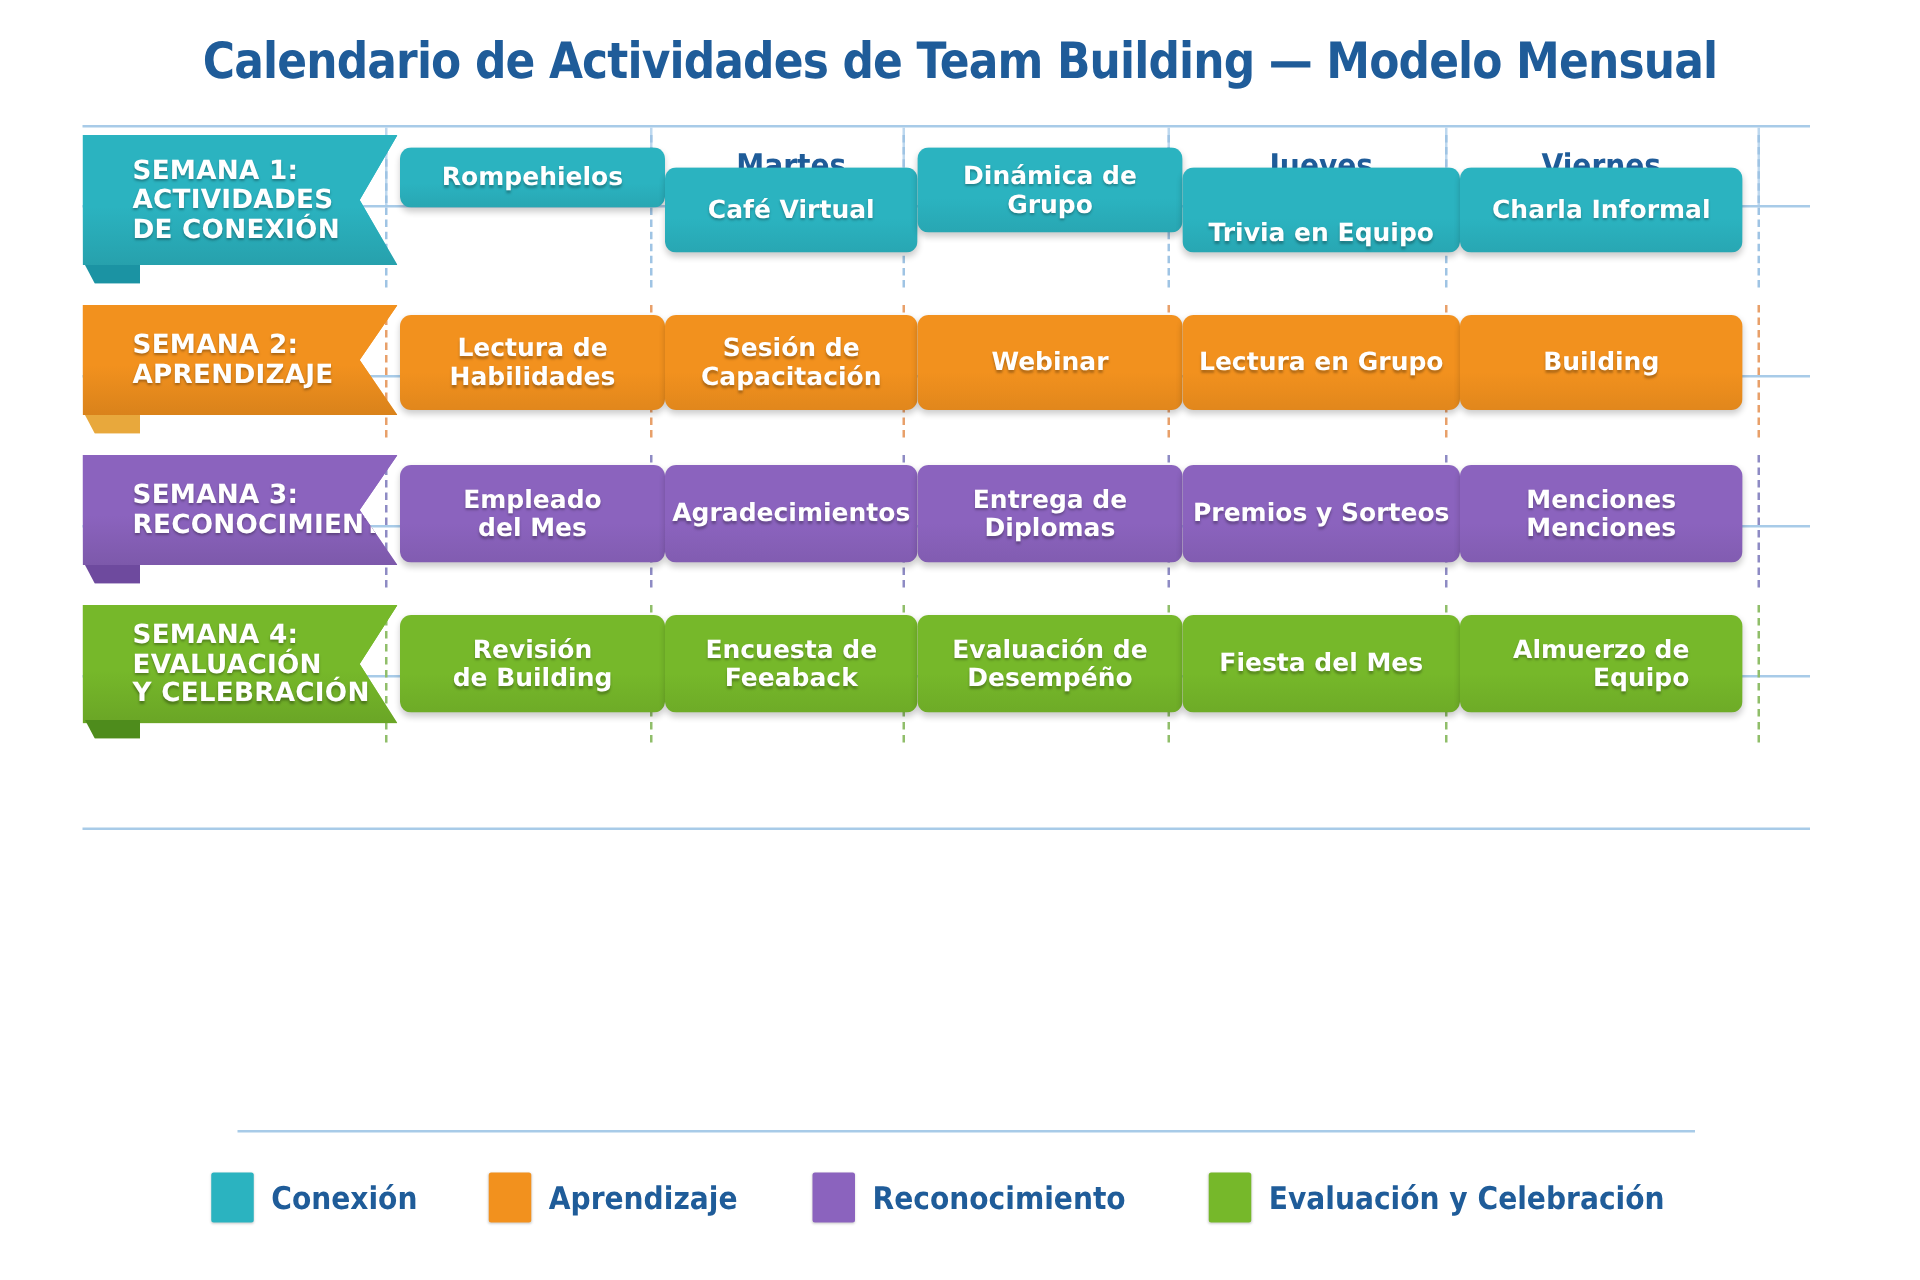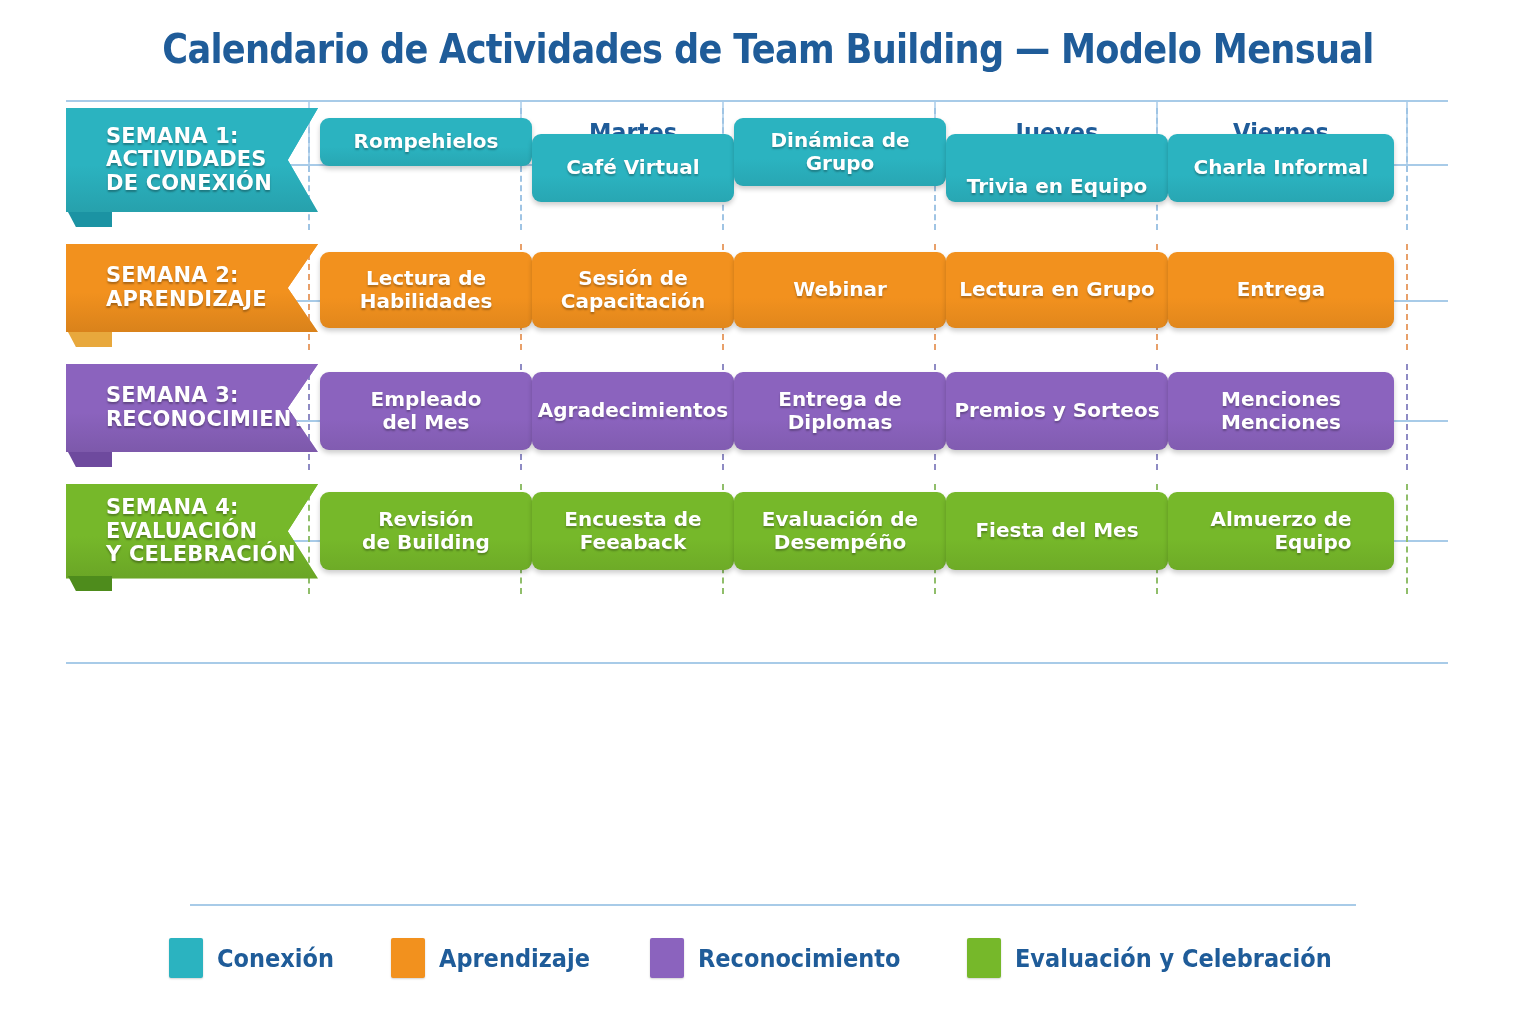--- a/index.html
+++ b/index.html
@@ -281,21 +281,21 @@
             <span>Webinar</span>
           </div>
         </div>
         <div class="card" style="left: 880px; width: 222px; top: 14px; height: 76px; background: linear-gradient(rgb(242, 145, 30) 0%, rgb(242, 145, 30) 60%, rgba(0, 0, 0, 0.07) 100%), rgb(242, 145, 30);">
           <div>
             <span>Lectura en Grupo</span>
           </div>
         </div>
         <div class="card" style="left: 1102px; width: 226px; top: 14px; height: 76px; background: linear-gradient(rgb(242, 145, 30) 0%, rgb(242, 145, 30) 60%, rgba(0, 0, 0, 0.07) 100%), rgb(242, 145, 30);">
           <div>
-            <span>Entrega</span>
+            <span>Building</span>
           </div>
         </div>
       </div>
       <div class="week-row" style="top: 258px; height: 118px;">
         <div class="vdash" style="left: 242px; height: 106px; border-left-color: rgb(142, 139, 196);"></div>
         <div class="vdash" style="left: 454px; height: 106px; border-left-color: rgb(142, 139, 196);"></div>
         <div class="vdash" style="left: 656px; height: 106px; border-left-color: rgb(142, 139, 196);"></div>
         <div class="vdash" style="left: 868px; height: 106px; border-left-color: rgb(142, 139, 196);"></div>
         <div class="vdash" style="left: 1090px; height: 106px; border-left-color: rgb(142, 139, 196);"></div>
         <div class="vdash" style="left: 1340px; height: 106px; border-left-color: rgb(142, 139, 196);"></div>

